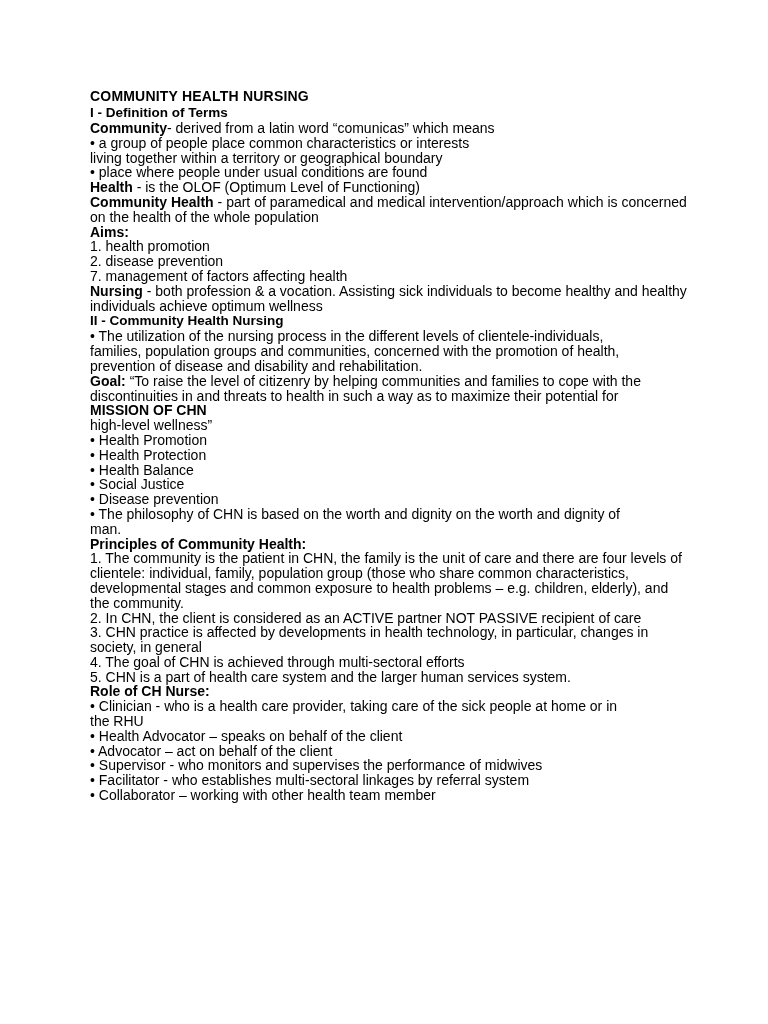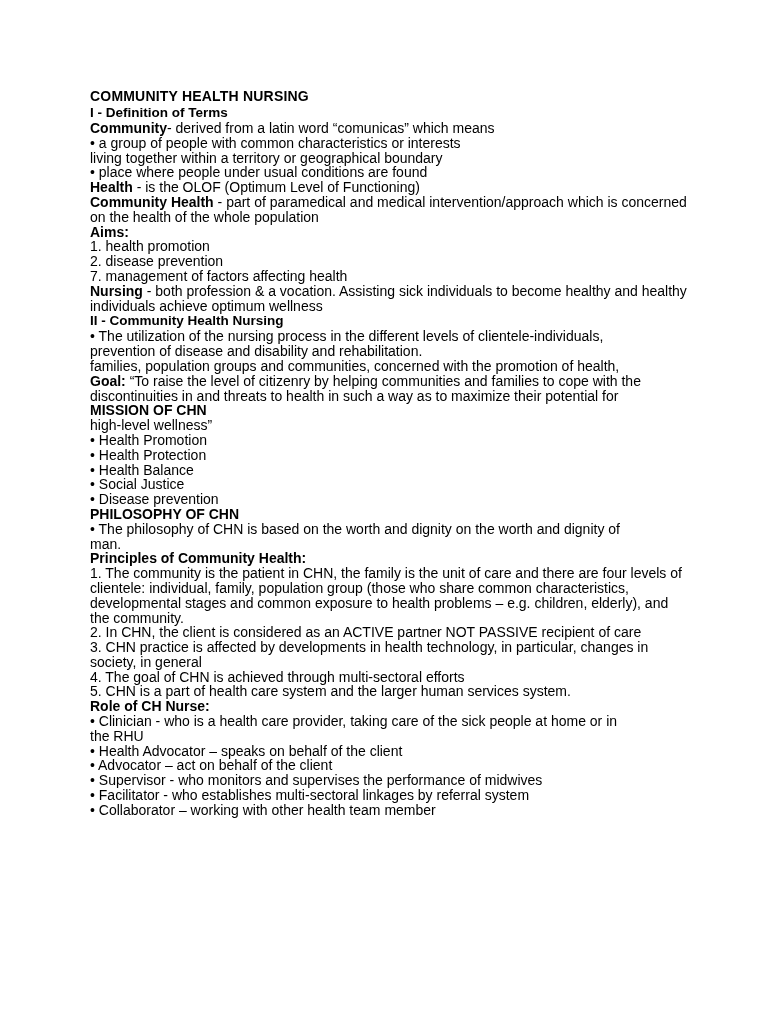--- a/index.html
+++ b/index.html
@@ -45,46 +45,45 @@
   }
 </style>
 </head>
 <body>
 
 <div class="page" style="background: rgb(255, 255, 255); color: rgb(0, 0, 0);">
   <div class="content" id="doc-content">
       <div class="line h1"><span class="seg b">COMMUNITY HEALTH NURSING</span></div>
       <div class="line h2"><span class="seg b">I - Definition of Terms</span></div>
       <div class="line body"><span class="seg b">Community</span><span class="seg">- derived from a latin word “comunicas” which means</span></div>
-      <div class="line body"><span class="seg">• a group of people with common characteristics or interests</span></div>
+      <div class="line body"><span class="seg">• a group of people place common characteristics or interests</span></div>
       <div class="line body"><span class="seg">living together within a territory or geographical boundary</span></div>
       <div class="line body"><span class="seg">• place where people under usual conditions are found</span></div>
       <div class="line body"><span class="seg b">Health</span><span class="seg"> - is the OLOF (Optimum Level of Functioning)</span></div>
       <div class="line body"><span class="seg b">Community Health</span><span class="seg"> - part of paramedical and medical intervention/approach which is concerned</span></div>
       <div class="line body"><span class="seg">on the health of the whole population</span></div>
       <div class="line body"><span class="seg b">Aims:</span></div>
       <div class="line body"><span class="seg">1. health promotion</span></div>
       <div class="line body"><span class="seg">2. disease prevention</span></div>
       <div class="line body"><span class="seg">7. management of factors affecting health</span></div>
       <div class="line body"><span class="seg b">Nursing</span><span class="seg"> - both profession &amp; a vocation. Assisting sick individuals to become healthy and healthy</span></div>
       <div class="line body"><span class="seg">individuals achieve optimum wellness</span></div>
       <div class="line h2"><span class="seg b">II - Community Health Nursing</span></div>
       <div class="line body"><span class="seg">• The utilization of the nursing process in the different levels of clientele-individuals,</span></div>
+      <div class="line body"><span class="seg">families, population groups and communities, concerned with the promotion of health,</span></div>
       <div class="line body"><span class="seg">prevention of disease and disability and rehabilitation.</span></div>
-      <div class="line body"><span class="seg">families, population groups and communities, concerned with the promotion of health,</span></div>
       <div class="line body"><span class="seg b">Goal:</span><span class="seg"> “To raise the level of citizenry by helping communities and families to cope with the</span></div>
       <div class="line body"><span class="seg">discontinuities in and threats to health in such a way as to maximize their potential for</span></div>
       <div class="line body"><span class="seg b">MISSION OF CHN</span></div>
       <div class="line body"><span class="seg">high-level wellness”</span></div>
       <div class="line body"><span class="seg">• Health Promotion</span></div>
       <div class="line body"><span class="seg">• Health Protection</span></div>
       <div class="line body"><span class="seg">• Health Balance</span></div>
       <div class="line body"><span class="seg">• Social Justice</span></div>
       <div class="line body"><span class="seg">• Disease prevention</span></div>
-      <div class="line body"><span class="seg b">PHILOSOPHY OF CHN</span></div>
       <div class="line body"><span class="seg">• The philosophy of CHN is based on the worth and dignity on the worth and dignity of</span></div>
       <div class="line body"><span class="seg">man.</span></div>
       <div class="line body"><span class="seg b">Principles of Community Health:</span></div>
       <div class="line body"><span class="seg">1. The community is the patient in CHN, the family is the unit of care and there are four levels of</span></div>
       <div class="line body"><span class="seg">clientele: individual, family, population group (those who share common characteristics,</span></div>
       <div class="line body"><span class="seg">developmental stages and common exposure to health problems – e.g. children, elderly), and</span></div>
       <div class="line body"><span class="seg">the community.</span></div>
       <div class="line body"><span class="seg">2. In CHN, the client is considered as an ACTIVE partner NOT PASSIVE recipient of care</span></div>
       <div class="line body"><span class="seg">3. CHN practice is affected by developments in health technology, in particular, changes in</span></div>
       <div class="line body"><span class="seg">society, in general</span></div>

